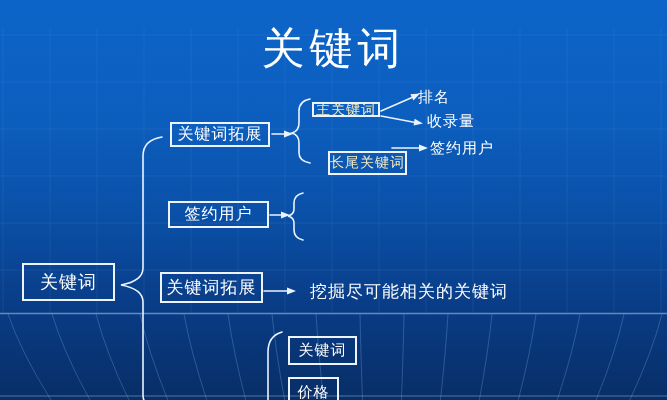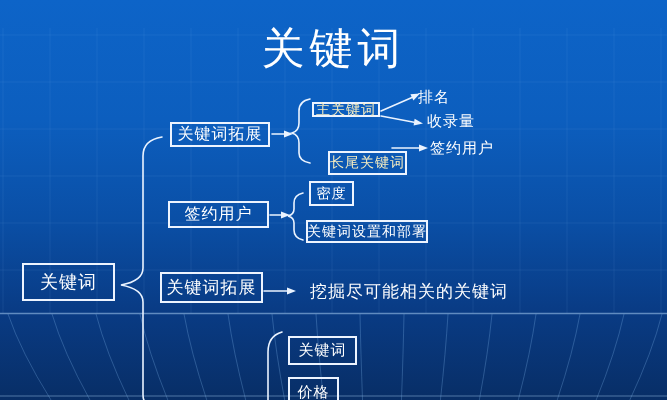--- a/index.html
+++ b/index.html
@@ -107,22 +107,20 @@
   <div class="dbox" style="left:22px; top:263px; width:93px; height:38px; font-size:18px;">关键词</div>
 
   <div class="dbox" style="left:170px; top:122px; width:100px; height:25px; font-size:16px;">关键词拓展</div>
   <div class="dbox hl" style="left:312px; top:102px; width:68px; height:15px; font-size:14px;">主关键词</div>
   <div class="dbox hl" style="left:312px; top:151px; width:79px; height:24px; font-size:14px;margin-left:16px;">长尾关键词</div>
   <div class="plain" style="left:418px; top:88px; font-size:15px;">排名</div>
   <div class="plain" style="left:427px; top:112px; font-size:15px;">收录量</div>
   <div class="plain" style="left:430px; top:139px; font-size:15px;">签约用户</div>
 
   <div class="dbox" style="left:168px; top:201px; width:101px; height:27px; font-size:16px;">签约用户</div>
-  <div class="dbox" style="left:309px; top:181px; width:45px; height:25px; font-size:14px;">密度</div>
-  <div class="dbox" style="left:306px; top:220px; width:122px; height:23px; font-size:14px;">关键词设置和部署</div>
 
   <div class="dbox" style="left:160px; top:272px; width:103px; height:31px; font-size:17px;">关键词拓展</div>
   <div class="plain" style="left:310px; top:280px; font-size:17px;">挖掘尽可能相关的关键词</div>
 
   <div class="dbox" style="left:288px; top:336px; width:69px; height:29px; font-size:15px;">关键词</div>
   <div class="dbox" style="left:288px; top:377px; width:51px; height:30px; font-size:15px;">价格</div>
 
 </div>
 
 </body></html>

